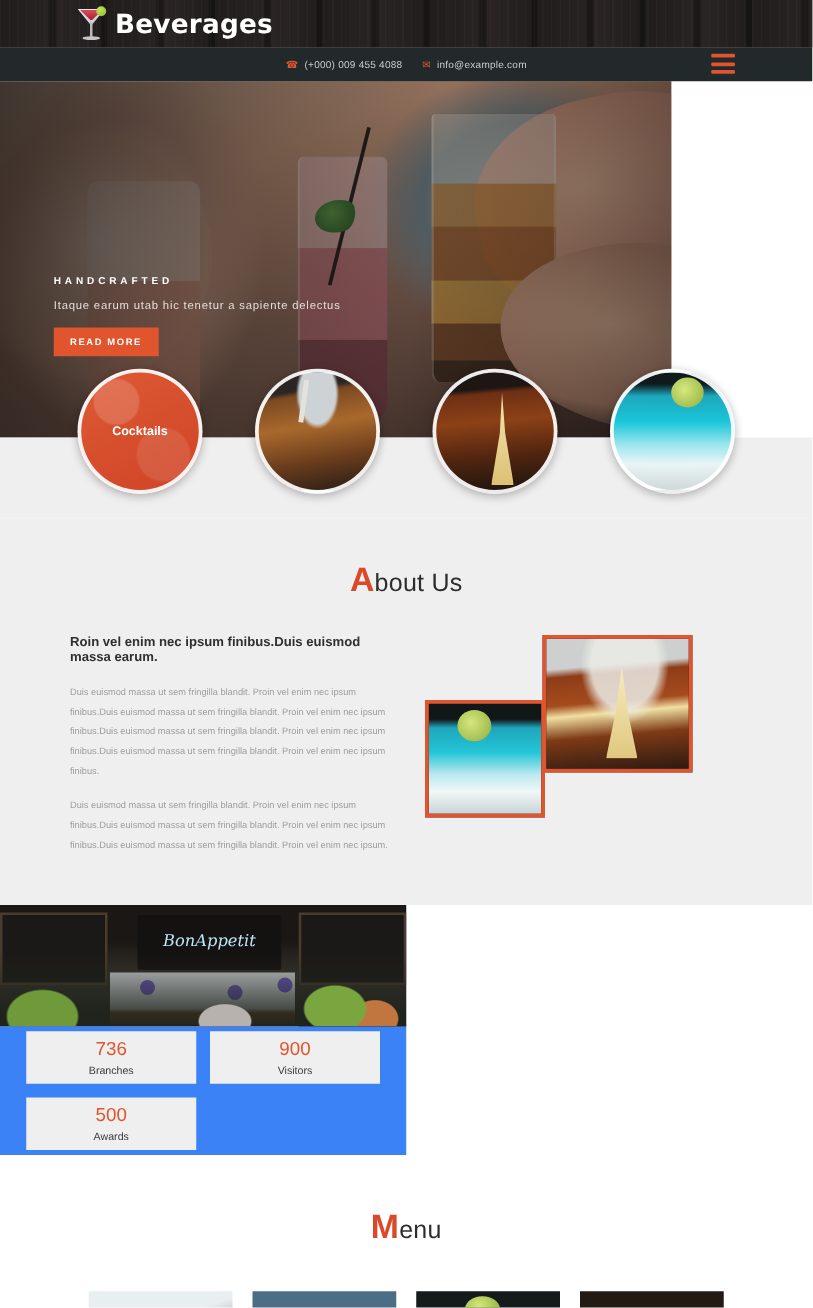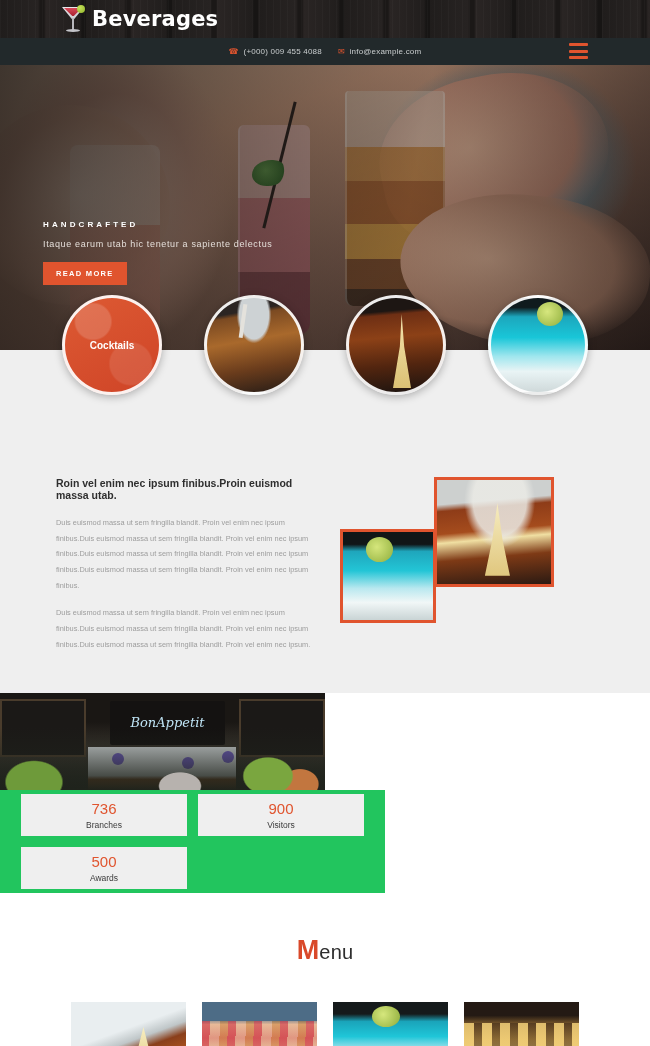--- a/index.html
+++ b/index.html
@@ -70,21 +70,21 @@
   .ico-phone,.ico-mail{ display:inline-block; color:#e0542e; font-size:8px; line-height:1; }
   .hamburger{
     position:absolute; right:62px; top:5px;
     width:19px; height:16px; display:flex; flex-direction:column; justify-content:space-between;
     cursor:pointer;
   }
   .hamburger i{ display:block; height:3px; background:#e0542e; border-radius:1px; }
 
   
   .hero{
-    position:relative; width:650px; height:285px; overflow:hidden;
+    position:relative; width:537px; height:285px; overflow:hidden;
     background:#2a2220;
   }
   .hero-img{ position:absolute; inset:0; }
   .hero-img .layer{ position:absolute; inset:0; }
   .hi-bg{
     background:
       radial-gradient(ellipse 180px 150px at 78% 35%, #9fb6bd 0%, #6b818a 45%, transparent 72%),
       radial-gradient(ellipse 150px 200px at 18% 45%, #e8c9b5 0%, #c89a86 50%, transparent 78%),
       linear-gradient(160deg,#e2c3a8 0%,#cf9f82 28%,#8d6a5a 58%,#3a2a26 100%);
   }
@@ -311,21 +311,21 @@
       radial-gradient(ellipse 30px 24px at 300px 56px, #c2763f 0 60%, transparent 64%),
       radial-gradient(ellipse 34px 22px at 180px 58px, #b7b2ae 0 60%, transparent 64%),
       linear-gradient(0deg,#1f231c,rgba(31,35,28,0));
   }
   .rp-light{
     position:absolute; left:112px; top:60px; width:12px; height:12px; border-radius:50%;
     background:#6d5bbf; box-shadow:70px 4px 0 #6d5bbf, 110px -2px 0 #6d5bbf;
   }
 
   .stats-panel{
-    width:385px; height:200px; background:#22c55e;
+    width:325px; height:200px; background:#3b82f6;
     display:grid; grid-template-columns:1fr 1fr; grid-template-rows:1fr 1fr;
     gap:11px; padding:4px 21px;
   }
   .stat-box{
     background:#efefef; display:flex; flex-direction:column;
     align-items:center; justify-content:center; gap:3px;
   }
   .stat-num{ color:#e0542e; font-size:15px; font-weight:400; }
   .stat-lbl{ color:#3a3a3a; font-size:8.5px; }
 
@@ -426,23 +426,26 @@
     <div class="circle c1">
       <span class="clabel">Cocktails</span>
     </div>
     <div class="circle c2"></div>
     <div class="circle c3"></div>
     <div class="circle c4"></div>
   </div>
 </div>
 
 <div class="about">
+  <div class="sec-title">
+    <span class="cap">A</span><span>bout Us</span>
+  </div>
   <div class="about-row">
     <div class="about-left">
-      <div class="about-head">Roin vel enim nec ipsum finibus.Proin euismod massa utab.</div>
+      <div class="about-head">Roin vel enim nec ipsum finibus.Duis euismod massa earum.</div>
       <div class="about-p">Duis euismod massa ut sem fringilla blandit. Proin vel enim nec ipsum finibus.Duis euismod massa ut sem fringilla blandit. Proin vel enim nec ipsum finibus.Duis euismod massa ut sem fringilla blandit. Proin vel enim nec ipsum finibus.Duis euismod massa ut sem fringilla blandit. Proin vel enim nec ipsum finibus.</div>
       <div class="about-p">Duis euismod massa ut sem fringilla blandit. Proin vel enim nec ipsum finibus.Duis euismod massa ut sem fringilla blandit. Proin vel enim nec ipsum finibus.Duis euismod massa ut sem fringilla blandit. Proin vel enim nec ipsum.</div>
     </div>
     <div class="about-right">
       <div class="ab-img ab-img-top">
         <div class="photo-brown"></div>
       </div>
       <div class="ab-img ab-img-bot">
         <div class="photo-blue"></div>
       </div>

